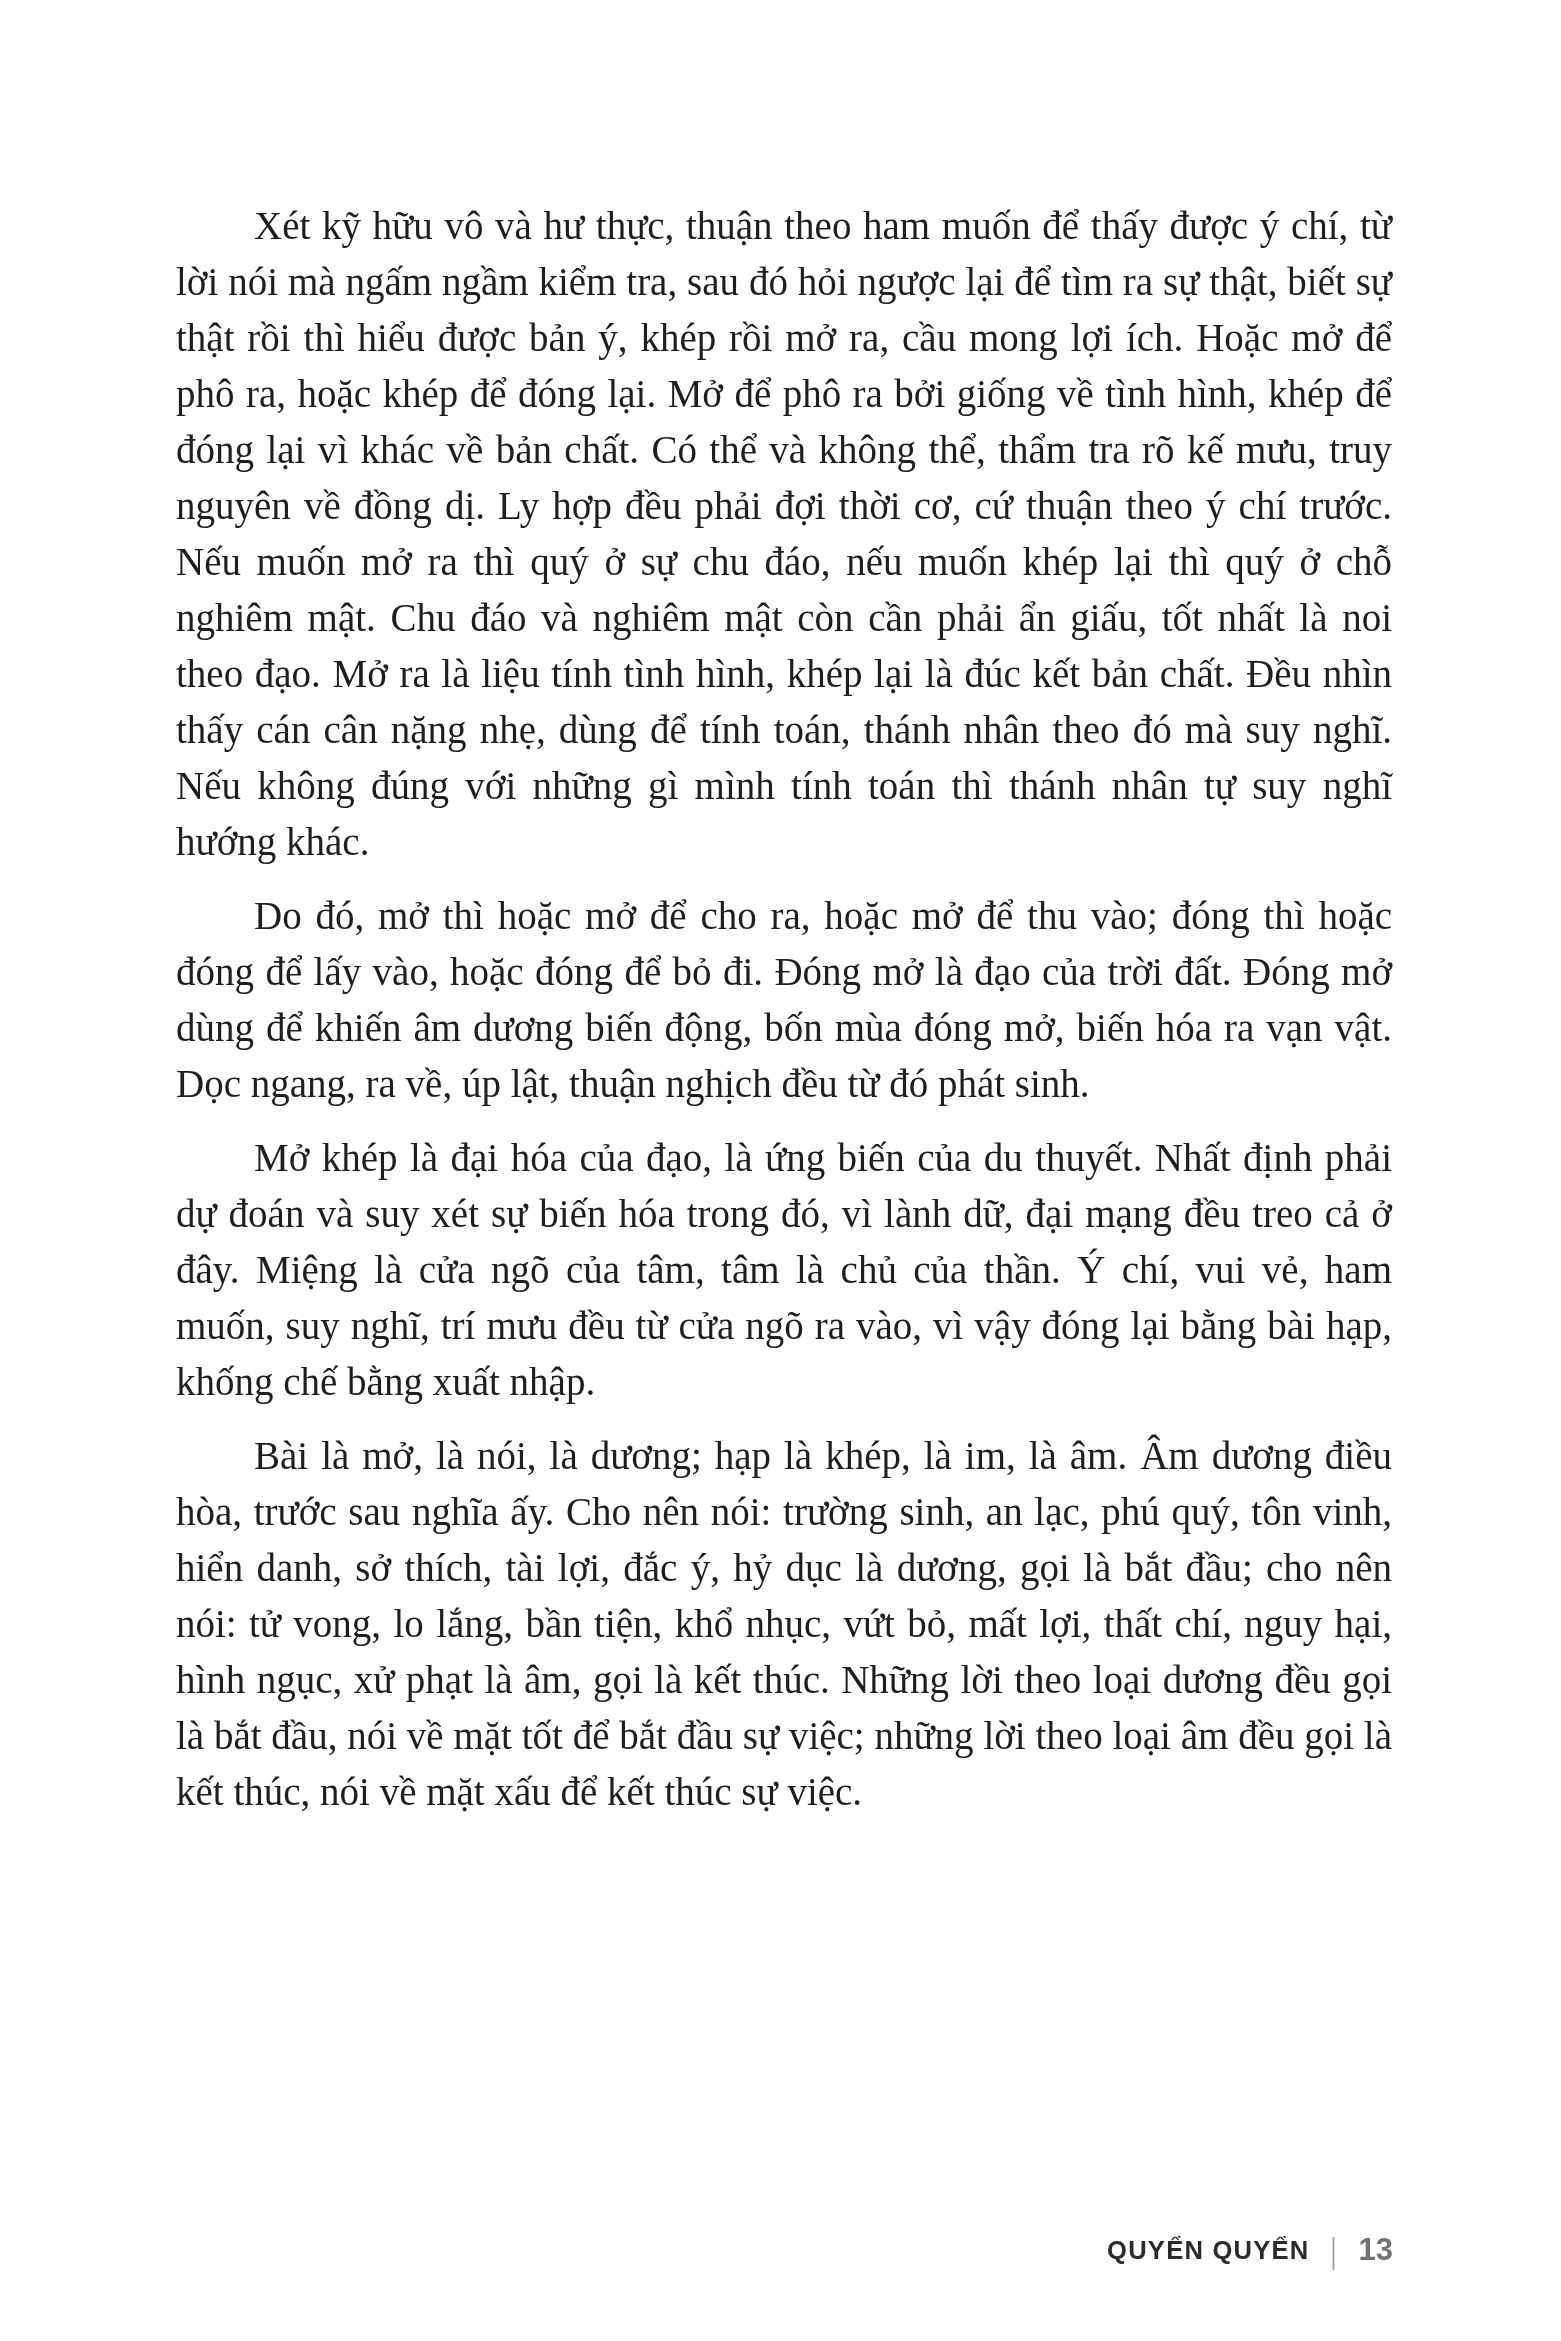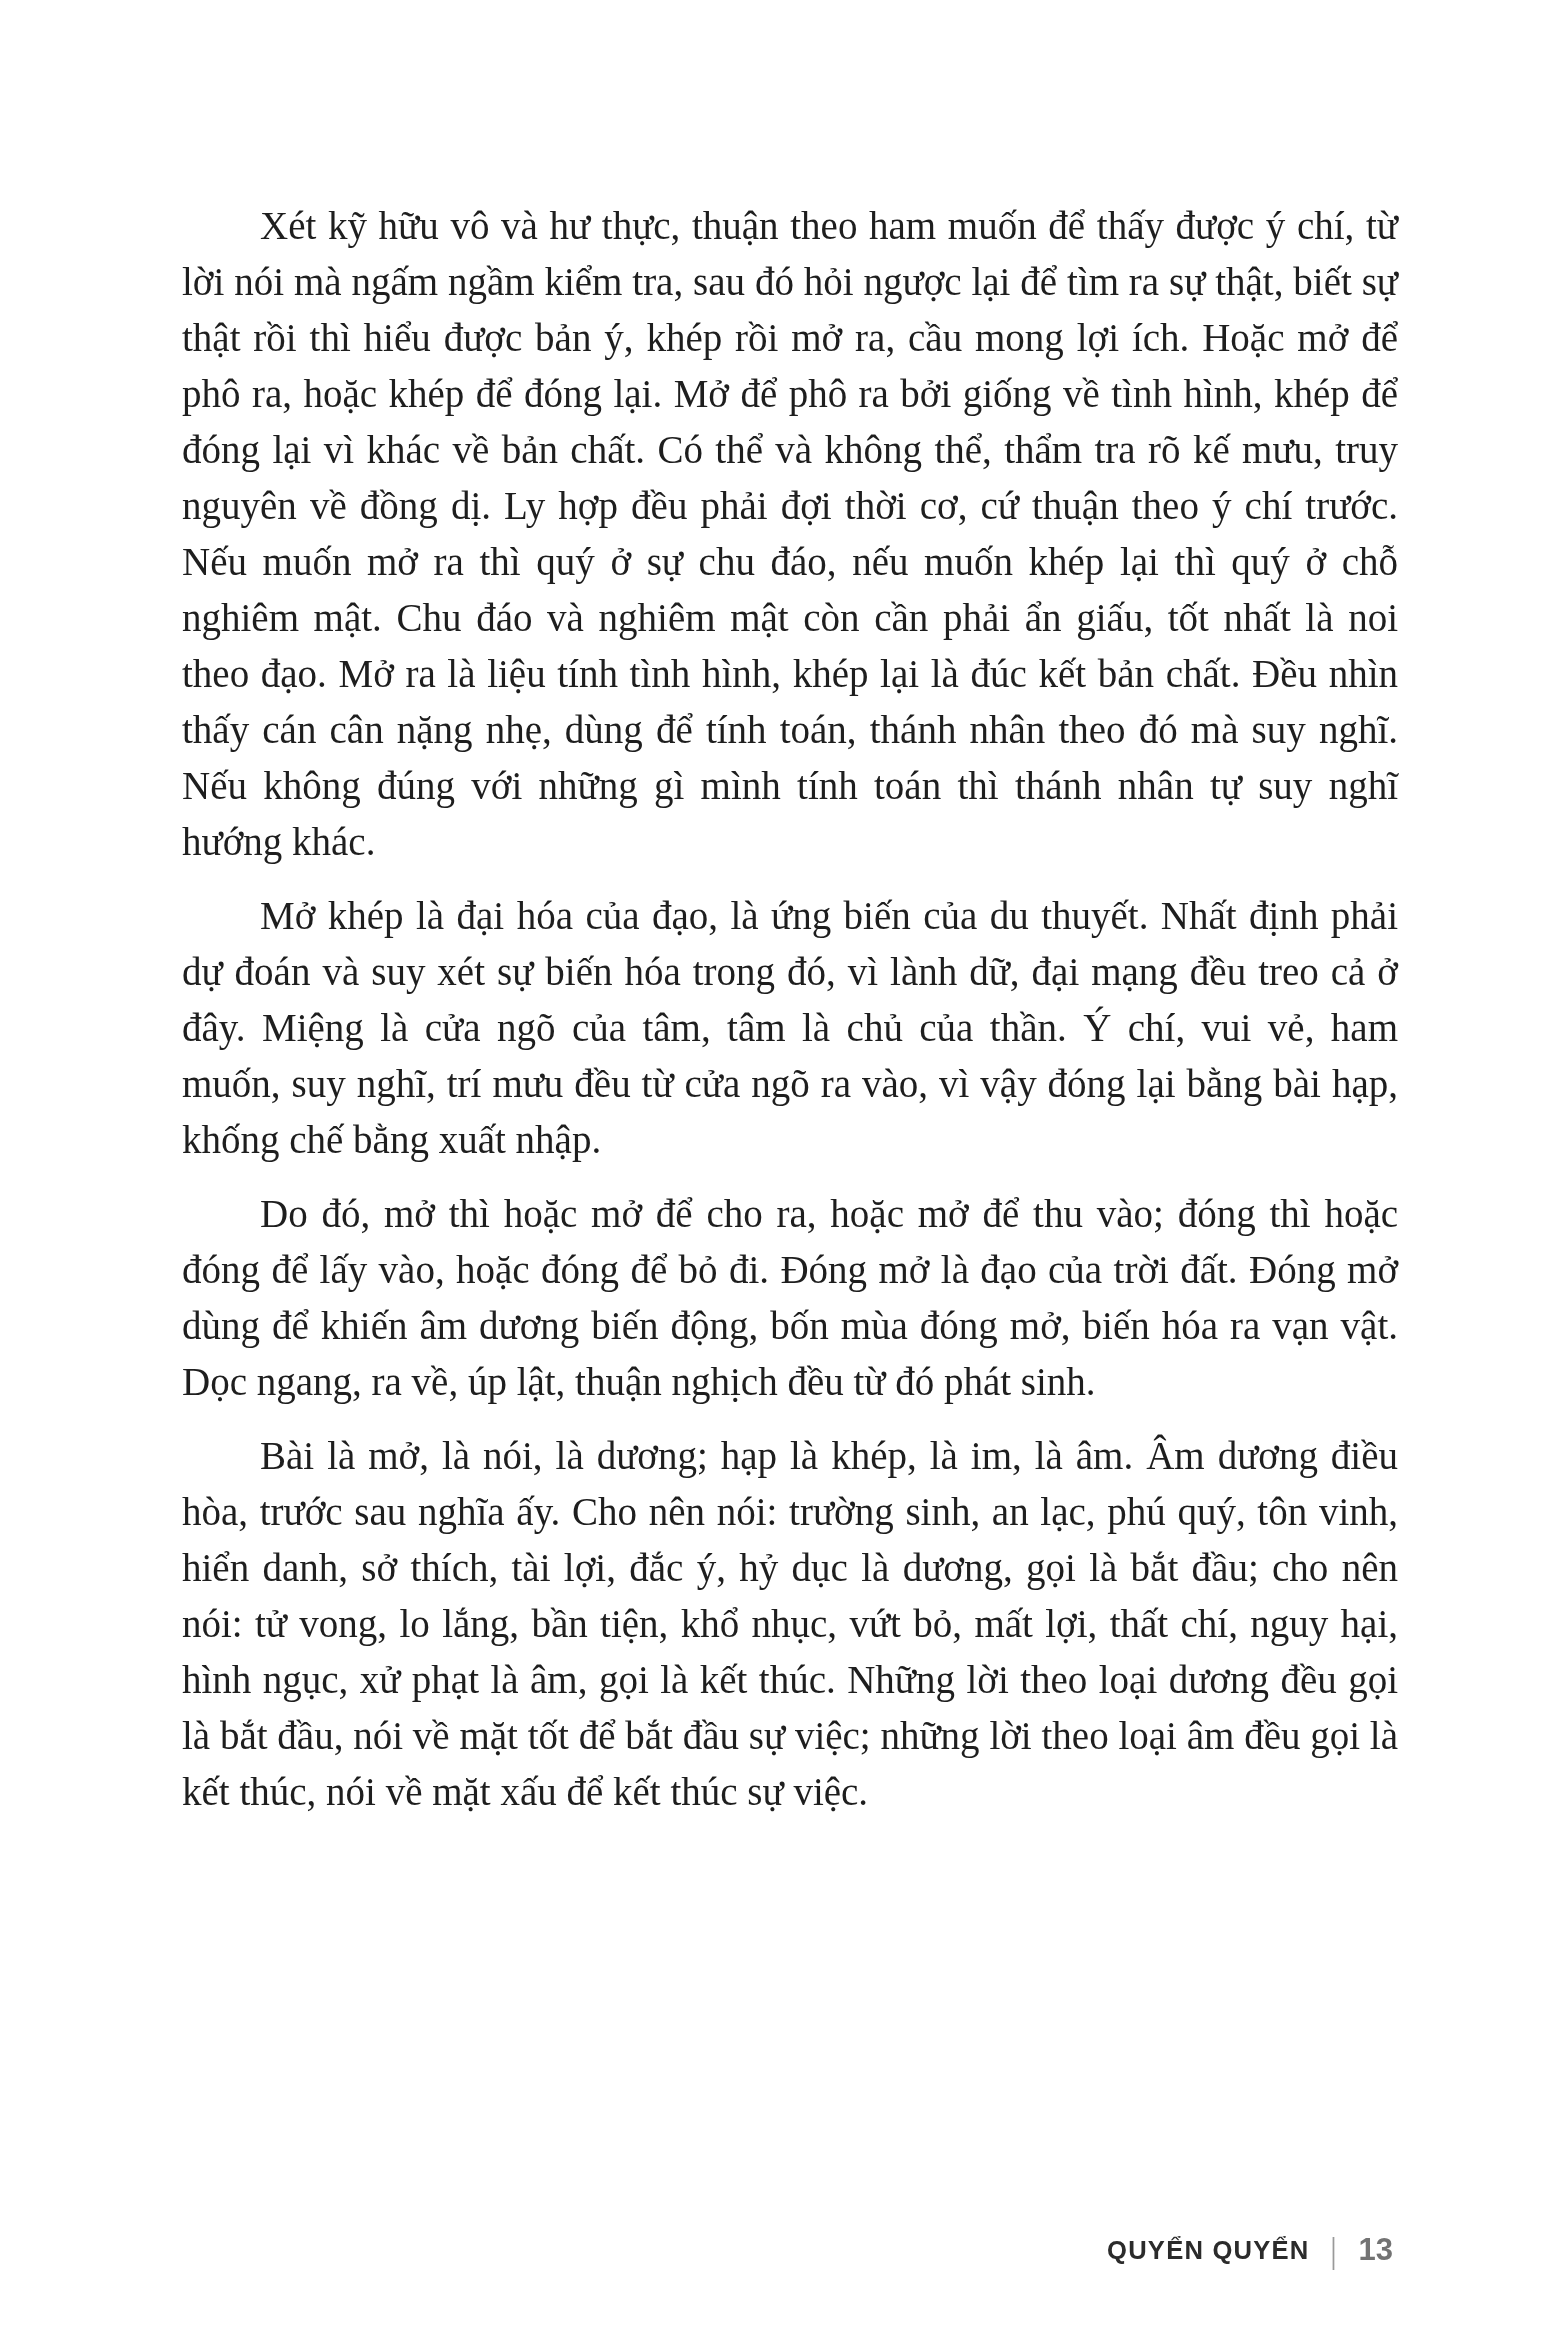--- a/index.html
+++ b/index.html
@@ -12,21 +12,21 @@
   .page {
     position: relative;
     width: 1561px;
     height: 2342px;
     background: #ffffff;
     margin: 0 auto;
     overflow: hidden;
   }
   .content {
     position: absolute;
-    left: 182px;
+    left: 176px;
     top: 198px;
     width: 1216px;
   }
   .para {
     font-family: "Liberation Serif", "DejaVu Serif", serif;
     font-size: 39px;
     line-height: 56px;
     color: #1e1e1e;
     text-align: justify;
     text-indent: 78px;
@@ -61,22 +61,22 @@
     font-weight: 700;
     color: #737373;
   }
 </style>
 </head>
 <body>
 
 <div class="page">
   <div class="content">
     <p class="para">Xét kỹ hữu vô và hư thực, thuận theo ham muốn để thấy được ý chí, từ lời nói mà ngấm ngầm kiểm tra, sau đó hỏi ngược lại để tìm ra sự thật, biết sự thật rồi thì hiểu được bản ý, khép rồi mở ra, cầu mong lợi ích. Hoặc mở để phô ra, hoặc khép để đóng lại. Mở để phô ra bởi giống về tình hình, khép để đóng lại vì khác về bản chất. Có thể và không thể, thẩm tra rõ kế mưu, truy nguyên về đồng dị. Ly hợp đều phải đợi thời cơ, cứ thuận theo ý chí trước. Nếu muốn mở ra thì quý ở sự chu đáo, nếu muốn khép lại thì quý ở chỗ nghiêm mật. Chu đáo và nghiêm mật còn cần phải ẩn giấu, tốt nhất là noi theo đạo. Mở ra là liệu tính tình hình, khép lại là đúc kết bản chất. Đều nhìn thấy cán cân nặng nhẹ, dùng để tính toán, thánh nhân theo đó mà suy nghĩ. Nếu không đúng với những gì mình tính toán thì thánh nhân tự suy nghĩ hướng khác.</p>
+    <p class="para">Do đó, mở thì hoặc mở để cho ra, hoặc mở để thu vào; đóng thì hoặc đóng để lấy vào, hoặc đóng để bỏ đi. Đóng mở là đạo của trời đất. Đóng mở dùng để khiến âm dương biến động, bốn mùa đóng mở, biến hóa ra vạn vật. Dọc ngang, ra về, úp lật, thuận nghịch đều từ đó phát sinh.</p>
     <p class="para">Mở khép là đại hóa của đạo, là ứng biến của du thuyết. Nhất định phải dự đoán và suy xét sự biến hóa trong đó, vì lành dữ, đại mạng đều treo cả ở đây. Miệng là cửa ngõ của tâm, tâm là chủ của thần. Ý chí, vui vẻ, ham muốn, suy nghĩ, trí mưu đều từ cửa ngõ ra vào, vì vậy đóng lại bằng bài hạp, khống chế bằng xuất nhập.</p>
-    <p class="para">Do đó, mở thì hoặc mở để cho ra, hoặc mở để thu vào; đóng thì hoặc đóng để lấy vào, hoặc đóng để bỏ đi. Đóng mở là đạo của trời đất. Đóng mở dùng để khiến âm dương biến động, bốn mùa đóng mở, biến hóa ra vạn vật. Dọc ngang, ra về, úp lật, thuận nghịch đều từ đó phát sinh.</p>
     <p class="para">Bài là mở, là nói, là dương; hạp là khép, là im, là âm. Âm dương điều hòa, trước sau nghĩa ấy. Cho nên nói: trường sinh, an lạc, phú quý, tôn vinh, hiển danh, sở thích, tài lợi, đắc ý, hỷ dục là dương, gọi là bắt đầu; cho nên nói: tử vong, lo lắng, bần tiện, khổ nhục, vứt bỏ, mất lợi, thất chí, nguy hại, hình ngục, xử phạt là âm, gọi là kết thúc. Những lời theo loại dương đều gọi là bắt đầu, nói về mặt tốt để bắt đầu sự việc; những lời theo loại âm đều gọi là kết thúc, nói về mặt xấu để kết thúc sự việc.</p>
   </div>
 
   <div class="footer">
     <span class="footer-label">QUYỂN QUYỂN</span>
     <span class="footer-sep">|</span>
     <span class="footer-page">13</span>
   </div>
 </div>
 

